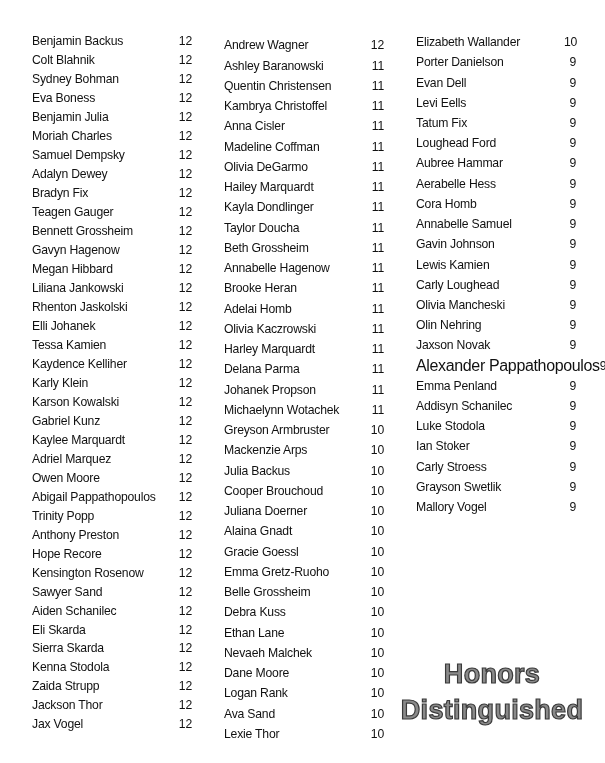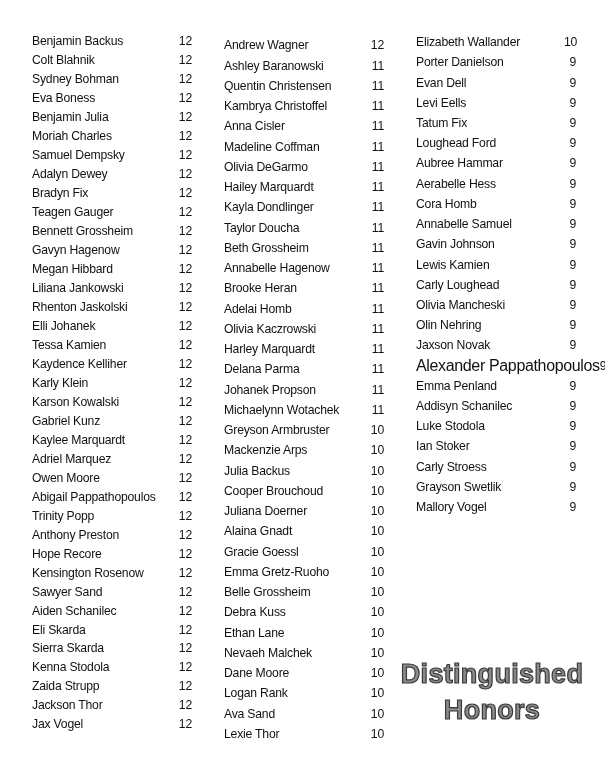--- a/index.html
+++ b/index.html
@@ -418,15 +418,15 @@
       <span class="name">Grayson Swetlik</span>
       <span class="grade">9</span>
     </div>
     <div class="row">
       <span class="name">Mallory Vogel</span>
       <span class="grade">9</span>
     </div>
   </div>
 
 <div class="title">
+  <div>Honors</div>
   <div>Distinguished</div>
-  <div>Honors</div>
 </div>
 
 </body></html>

